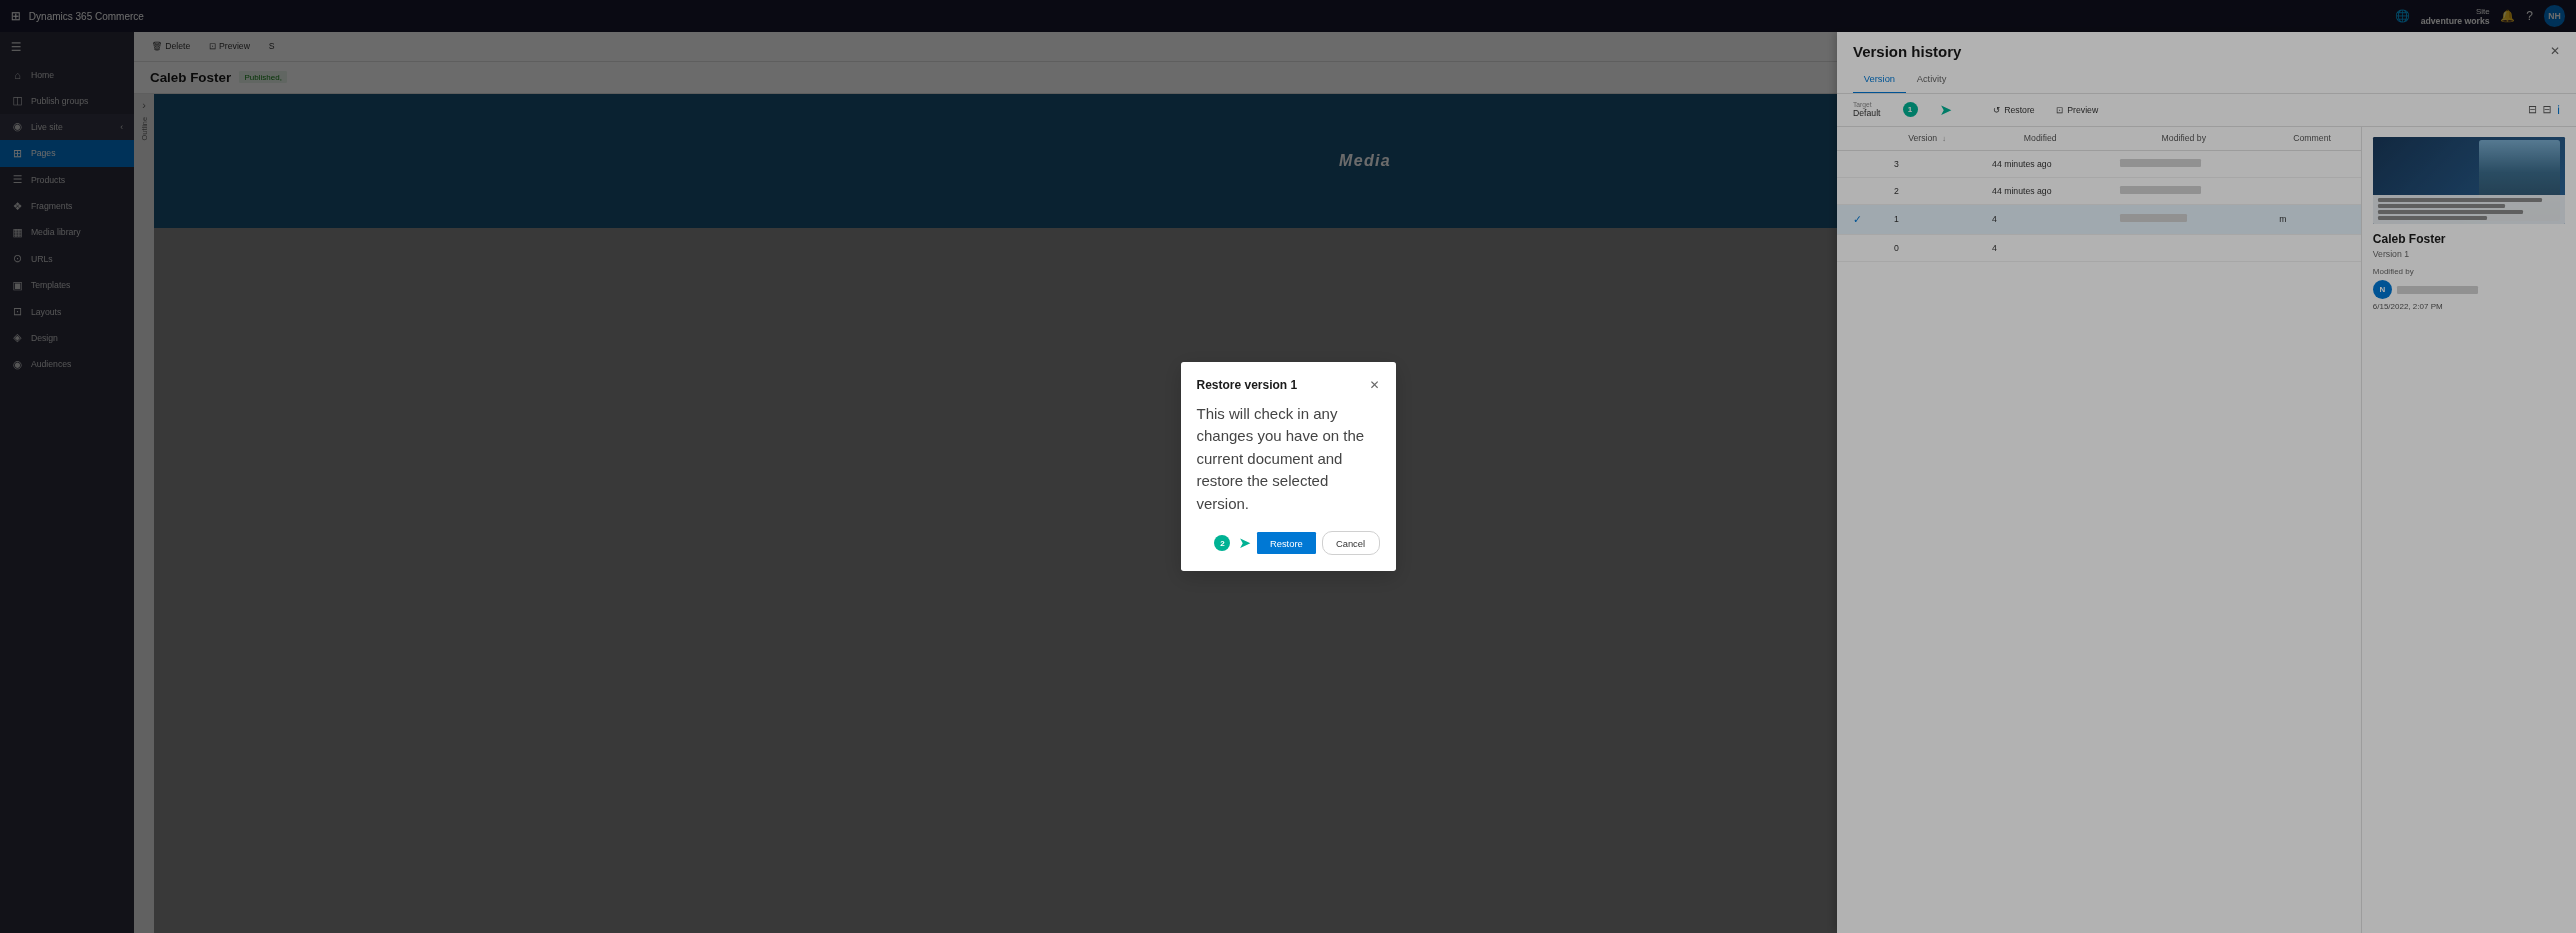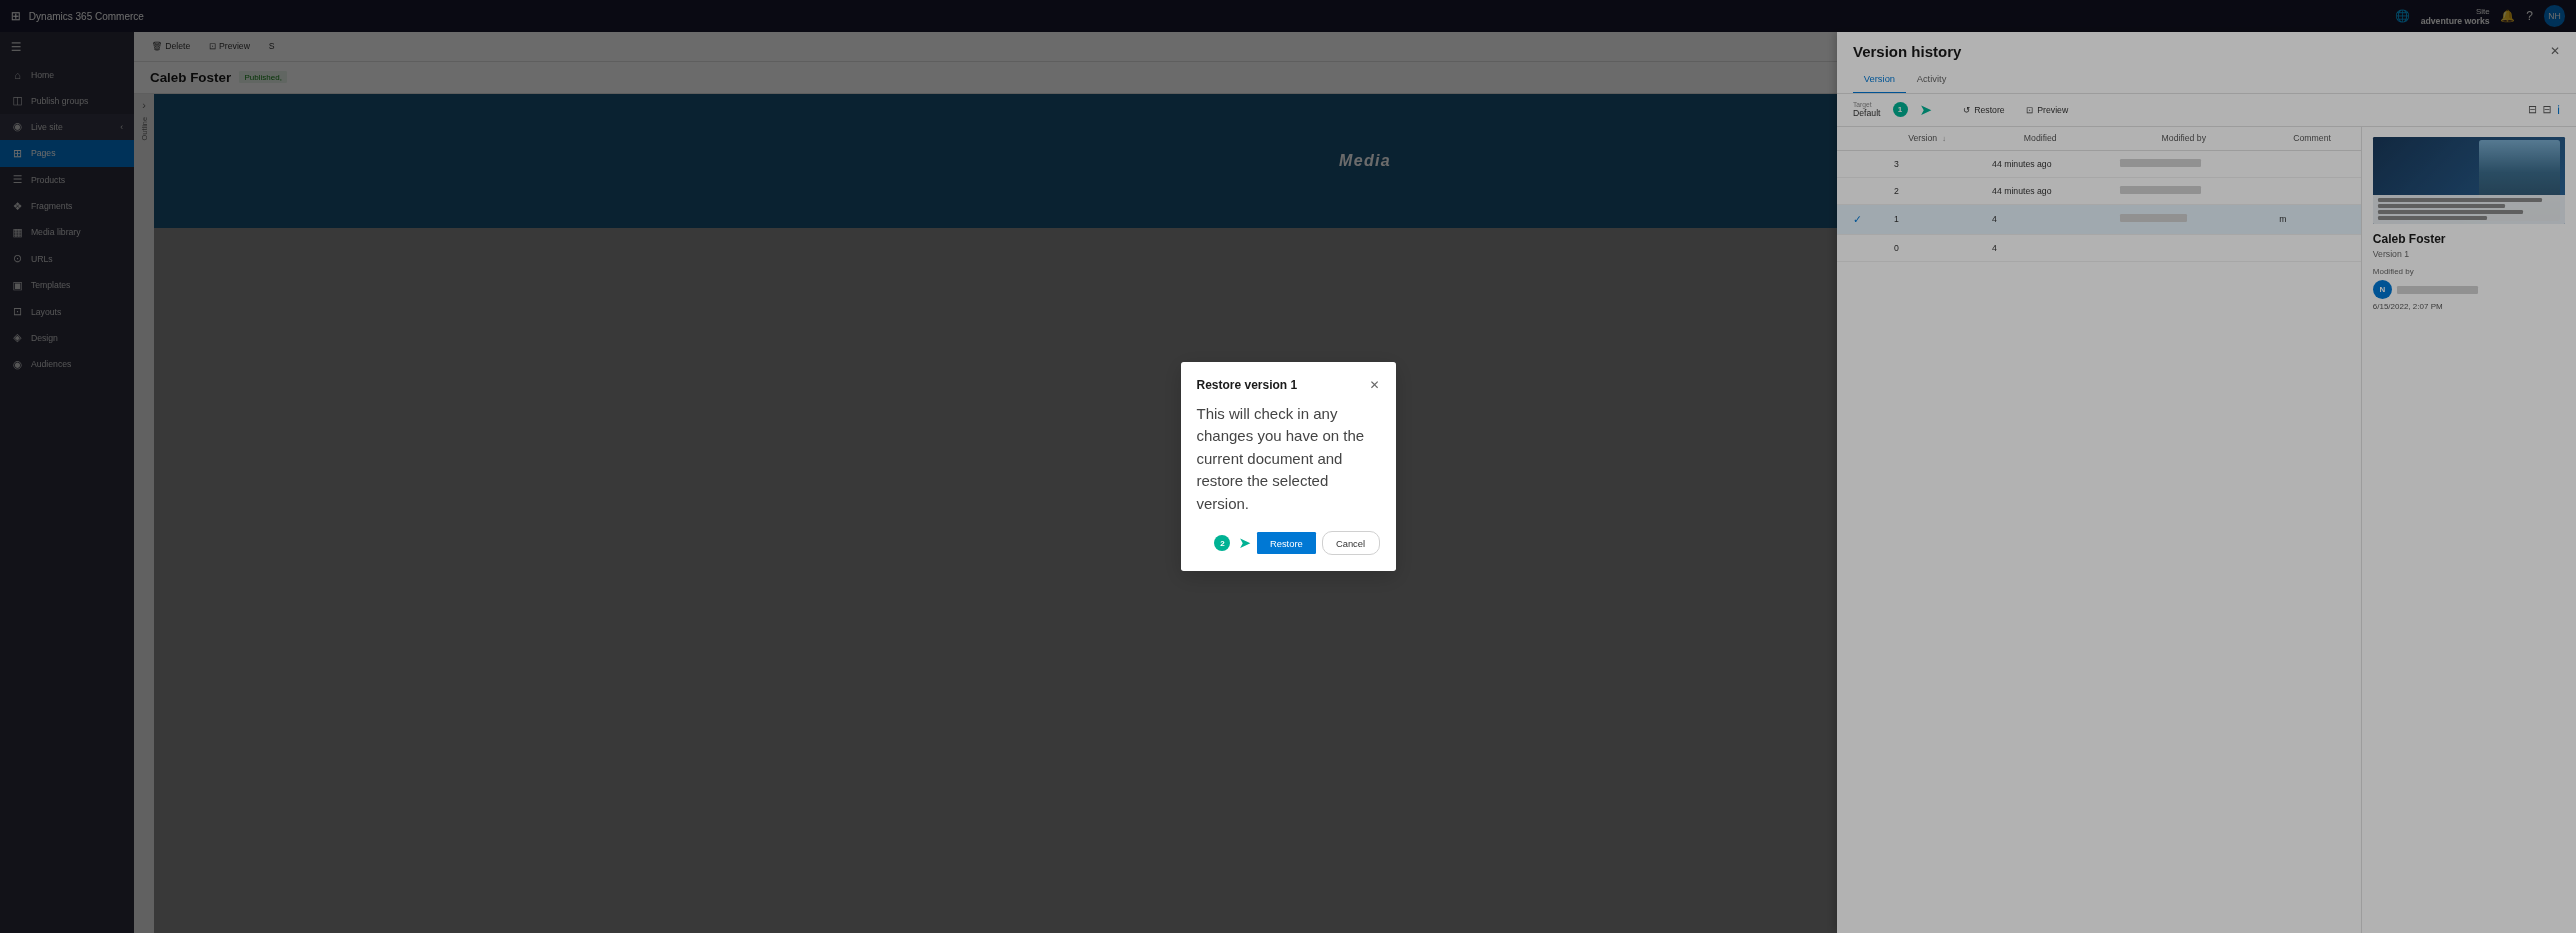--- a/index.html
+++ b/index.html
@@ -45,21 +45,21 @@
       font-size: 8px;
       cursor: pointer;
     }
     .topnav-site-name { font-weight: 600; font-size: 8.7px; }
     .topnav-avatar {
       width: 21.5px; height: 21.5px;
       border-radius: 50%;
       background: #0078d4;
       color: white;
       display: flex; align-items: center; justify-content: center;
-      font-size: 8.7px; font-weight: 400;
+      font-size: 8.7px; font-weight: 700;
     }
 
     
     .main-layout {
       display: flex;
       flex: 1;
       overflow: hidden;
     }
 
     
@@ -247,21 +247,21 @@
       color: #0078d4;
       border-bottom: 1.3px solid #0078d4;
       font-weight: 500;
     }
 
     
     .panel-subtoolbar {
       padding: 6.7px 16px;
       display: flex;
       align-items: center;
-      gap: 12px;
+      gap: 22px;
       border-bottom: 0.7px solid #e0e0e0;
     }
     .target-section {
       display: flex;
       flex-direction: column;
     }
     .target-label { font-size: 6.7px; color: #888; }
     .target-value { font-size: 8.7px; color: #333; font-weight: 500; }
     .numbered-badge {
       background: #00b294;

